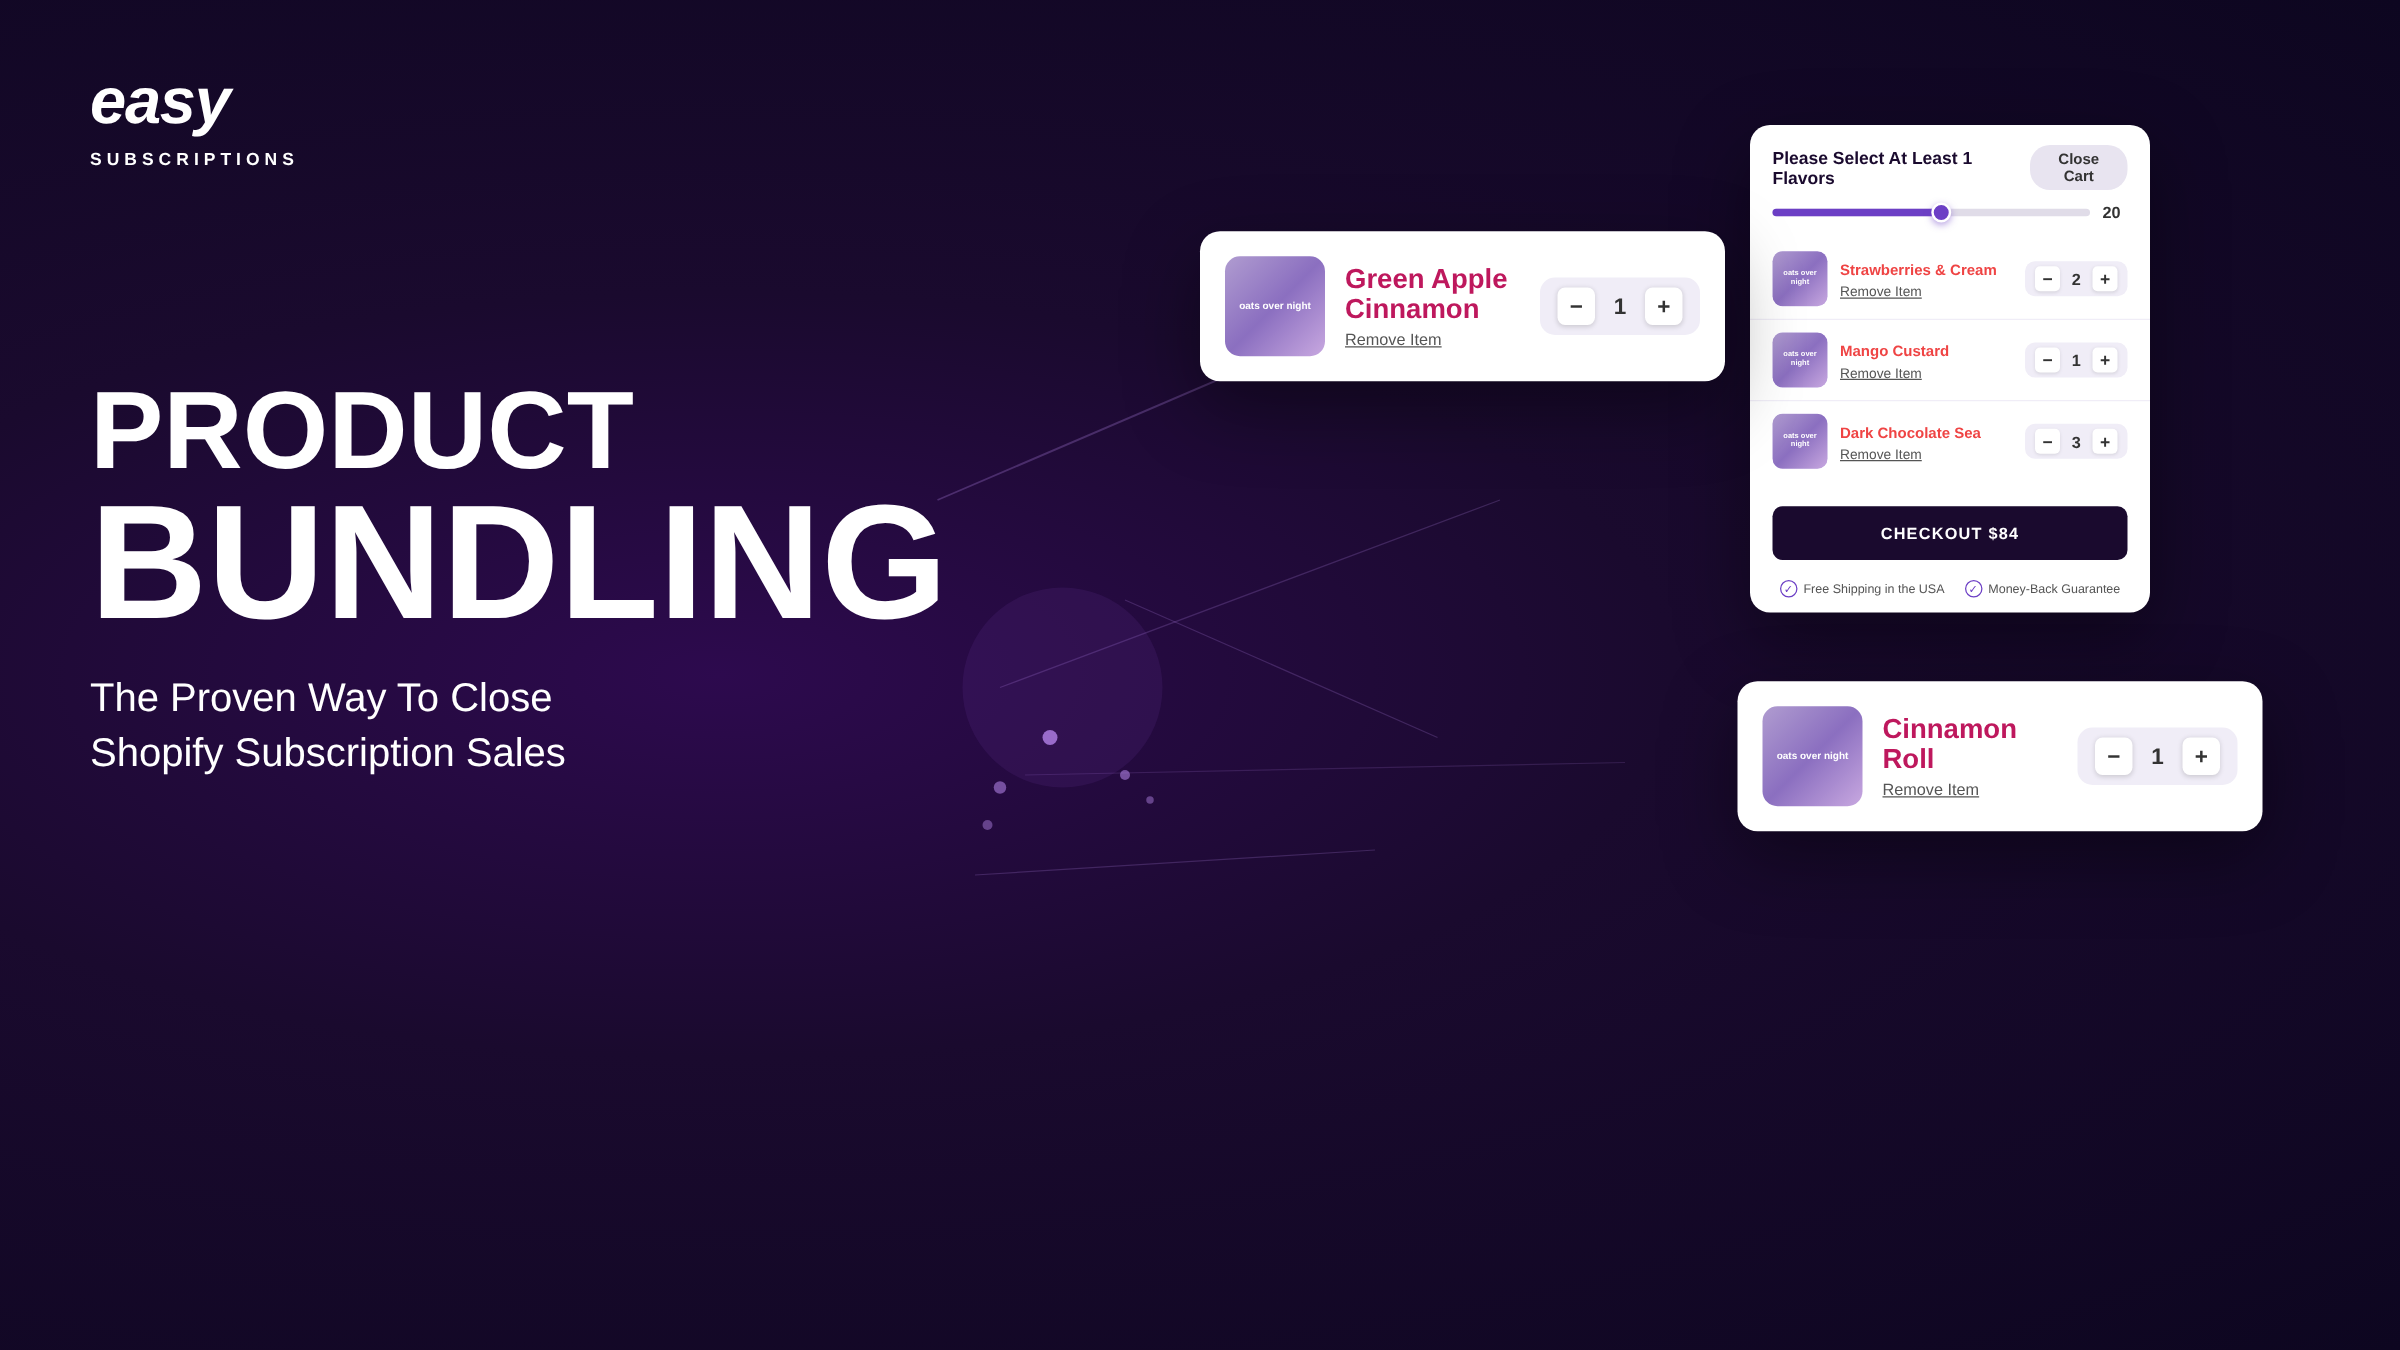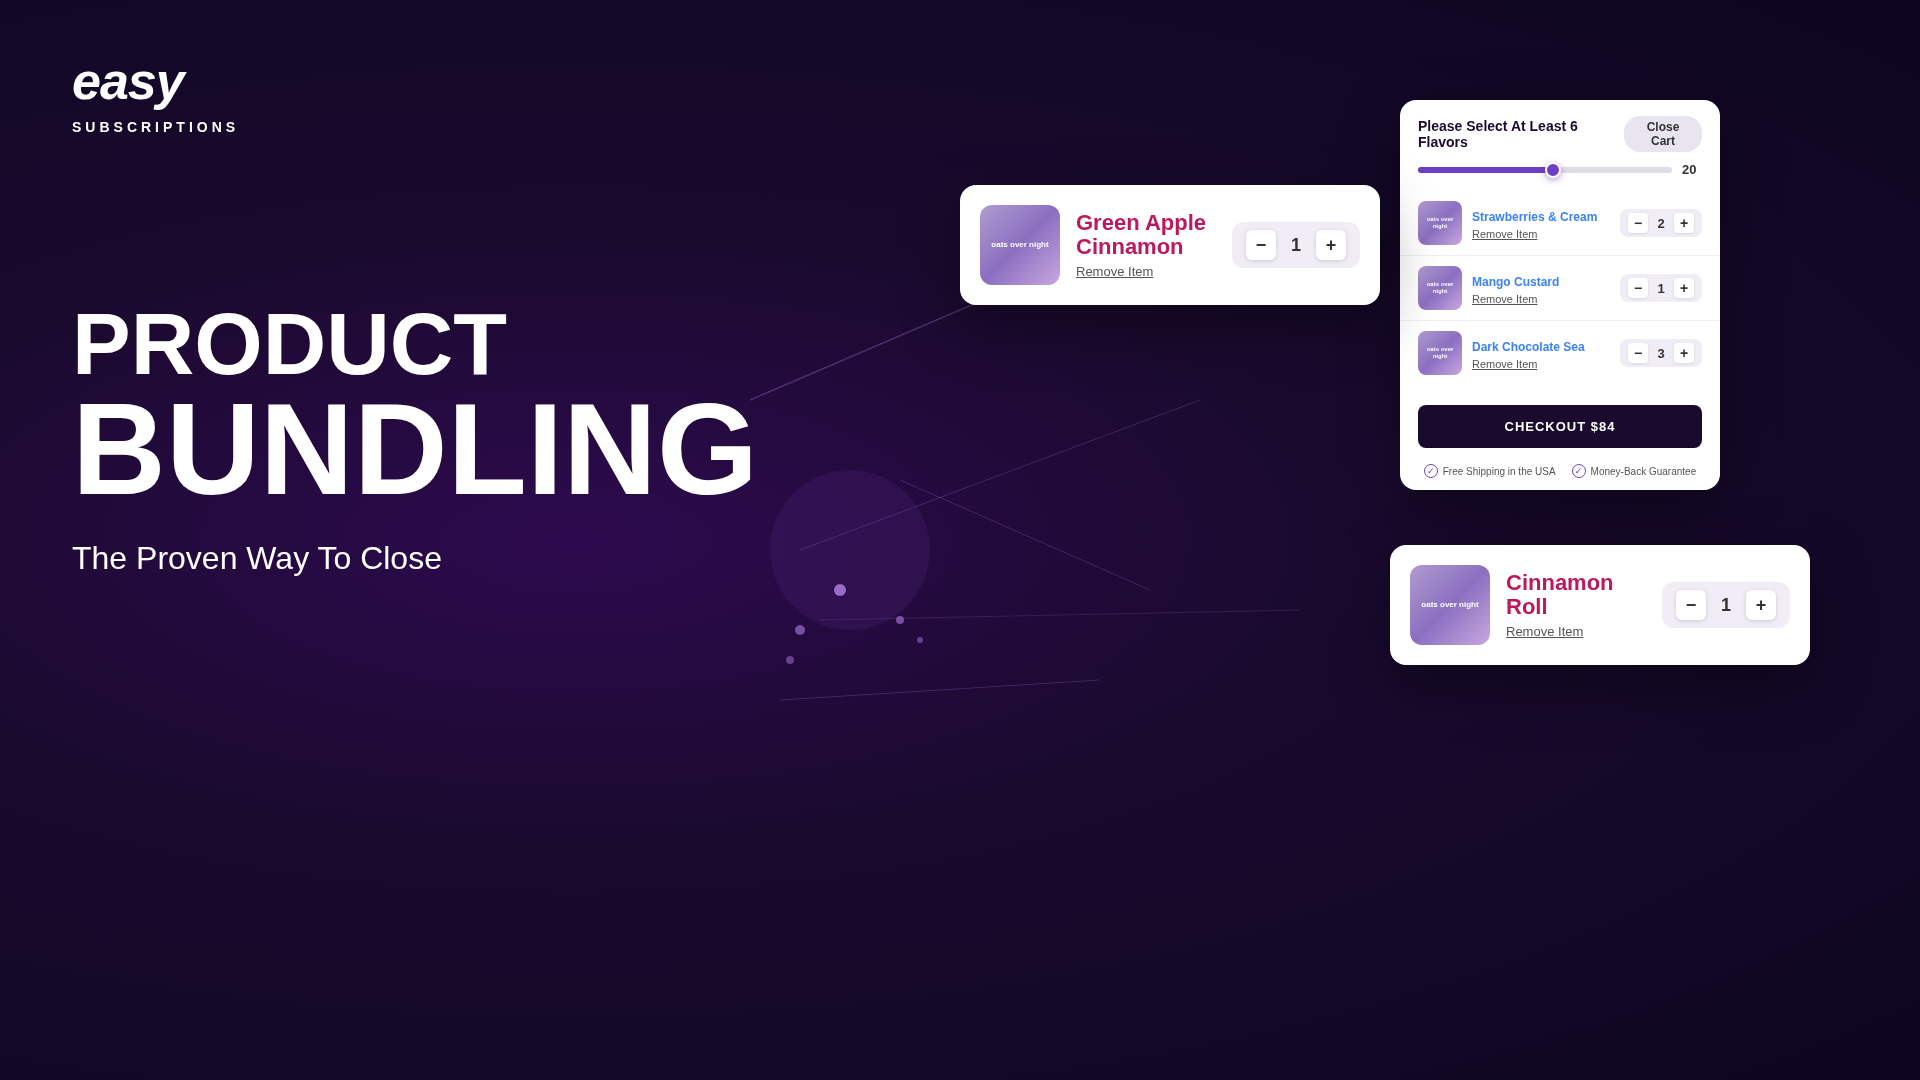--- a/index.html
+++ b/index.html
@@ -196,21 +196,21 @@
       padding: 2px;
     }
 
     .item-info {
       flex: 1;
       min-width: 0;
     }
     .item-name {
       font-size: 12px;
       font-weight: 700;
-      color: #3b82f6;
+      color: #ef4444;
       line-height: 1.2;
     }
     .item-remove {
       font-size: 11px;
       color: #555;
       text-decoration: underline;
       cursor: pointer;
       display: block;
       margin-top: 3px;
       background: none;
@@ -433,20 +433,21 @@
 <div class="logo">
   <div class="logo-easy">easy</div>
   <div class="logo-sub">SUBSCRIPTIONS</div>
 </div>
 
 <div class="hero-text">
   <div class="hero-product">PRODUCT</div>
   <div class="hero-bundling">BUNDLING</div>
   <div class="hero-subtitle">
     <span>The Proven Way To Close</span><br>
+    <span>Shopify Subscription Sales</span>
   </div>
 </div>
 
 <div class="floating-card">
   <div class="floating-card-img">
     <div class="floating-card-img-label">oats over night</div>
   </div>
   <div class="floating-card-info">
     <div class="floating-card-name">
       <span>Green Apple</span><br>
@@ -457,21 +458,21 @@
   <div class="floating-qty-ctrl">
     <button class="floating-qty-btn">−</button>
     <span class="floating-qty-value">1</span>
     <button class="floating-qty-btn">+</button>
   </div>
 </div>
 
 <div class="cart-panel">
 
   <div class="cart-header">
-    <span class="cart-title">Please Select At Least 6 Flavors</span>
+    <span class="cart-title">Please Select At Least 1 Flavors</span>
     <button class="close-cart-btn">Close Cart</button>
   </div>
 
   <div class="progress-bar-wrap">
     <div class="progress-track">
       <div class="progress-fill">
         <div class="progress-thumb"></div>
       </div>
     </div>
     <span class="progress-max">20</span>

